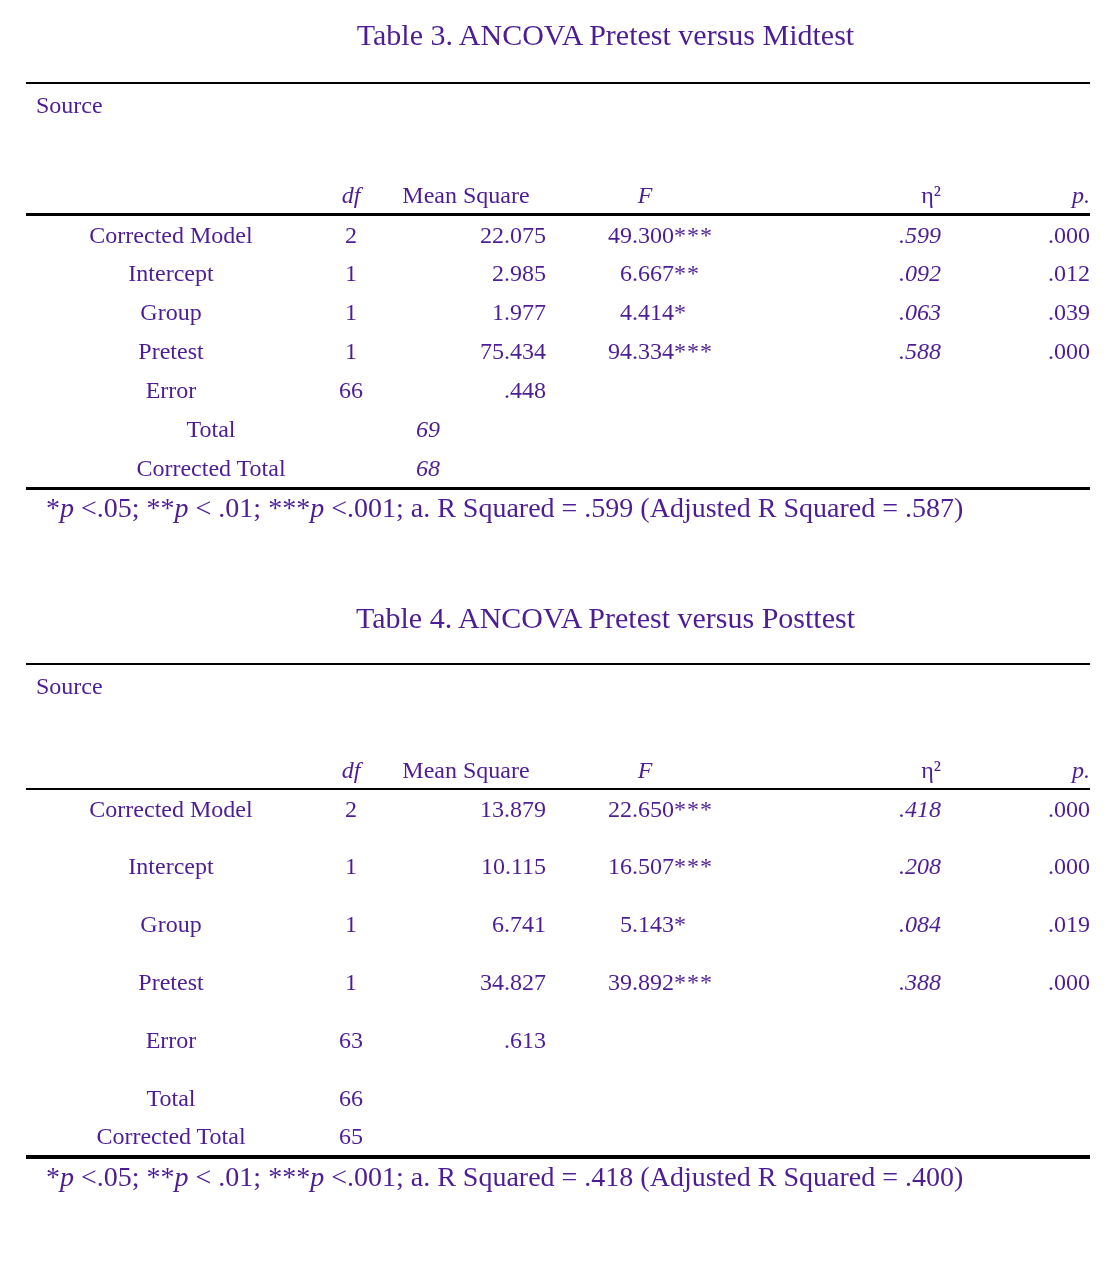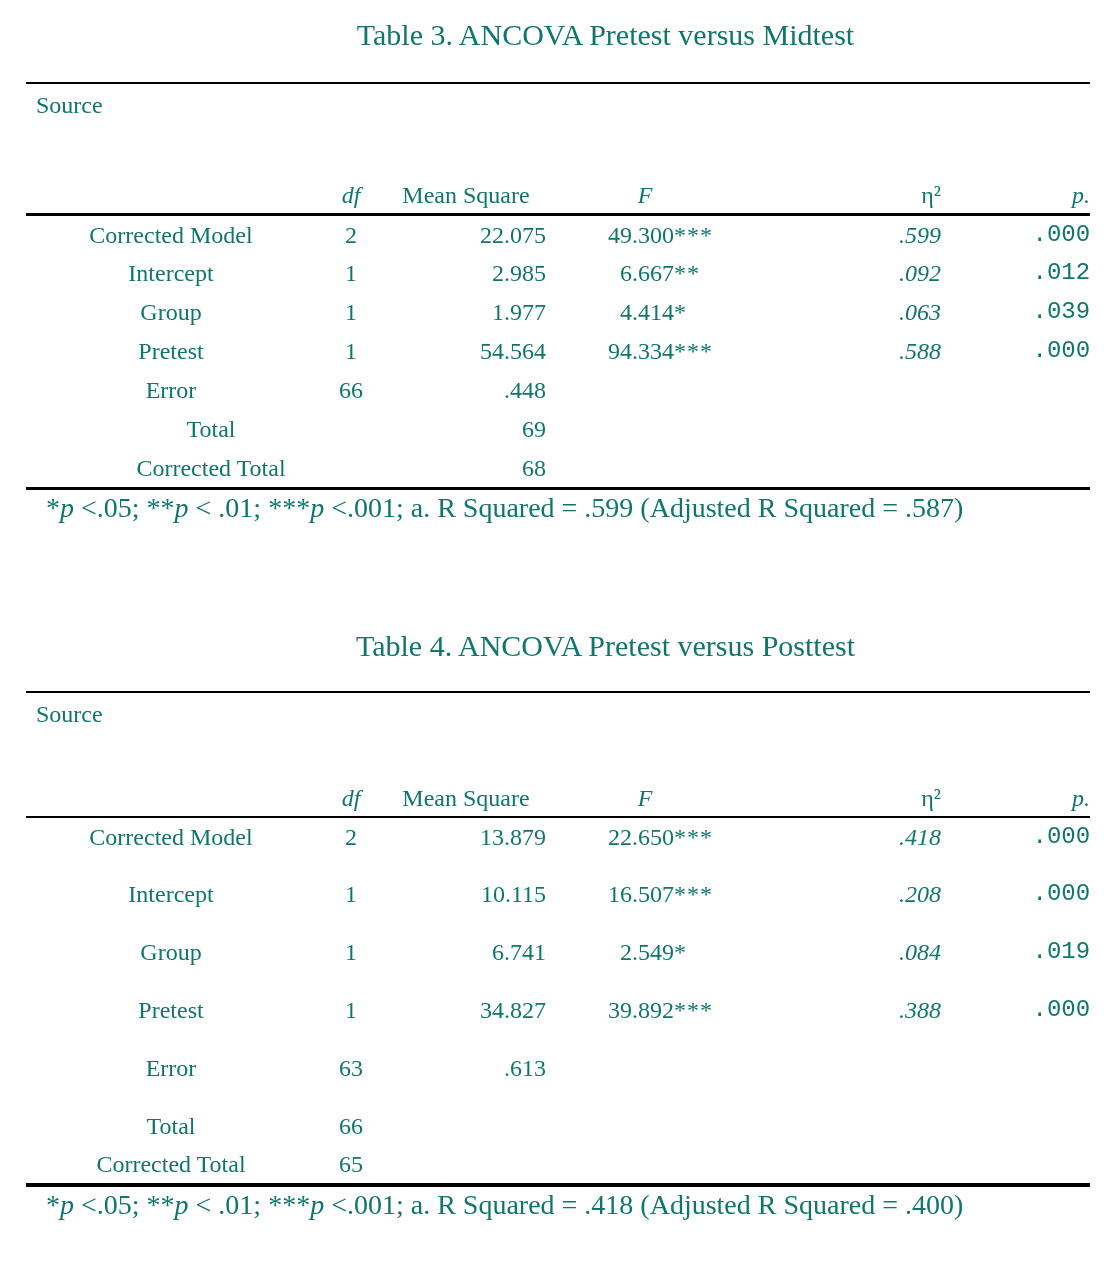--- a/index.html
+++ b/index.html
@@ -2,33 +2,33 @@
 <html><head>
 <meta charset="utf-8">
 <style>
   html, body { margin: 0; padding: 0; background: #ffffff; }
   .sheet {
     position: relative;
     width: 1064px;
     height: 1280px;
     padding: 0 26px;
     background: #ffffff;
-    color: #0f766e;
+    color: #4c1d95;
     font-family: "Liberation Serif", "DejaVu Serif", serif;
   }
   .caption {
     font-size: 30px;
     line-height: 30px;
     font-weight: normal;
     text-align: center;
     text-indent: 95px;
     margin: 0;
   }
   .cap-3 { margin: 0; padding-top: 20px; margin-bottom: 32px; }
-  .cap-4 { margin: 108px 0 30px 0; font-family: Liberation Serif, serif; }
+  .cap-4 { margin: 80px 0 30px 0; font-family: Liberation Serif, serif; }
   table.anova {
     table-layout: fixed;
     border-collapse: collapse;
     width: 1064px;
     font-size: 24px;
   }
   table.anova th, table.anova td {
     padding: 0;
     font-weight: normal;
     overflow: hidden;
@@ -65,25 +65,25 @@
   .t3 tbody tr { height: 39px; }
   .t4 tbody tr.tall { height: 58px; }
   .t4 tbody tr.short { height: 31px; }
   .t3 tbody tr.last td { border-bottom: 3px solid #000; }
   .t4 tbody tr.last td { border-bottom: 4px solid #000; }
 
   td.c-label { text-align: center; padding-left: 10px; }
   td.c-label.indent { padding-left: 80px; }
   td.c-df  { text-align: center; }
   td.c-ms  { text-align: right; }
-  td.c-ms.ms-left { text-align: right; padding-left: 30px; }
+  td.c-ms.ms-left { text-align: left; padding-left: 30px; font-style: italic; }
   td.c-f   { text-align: right; }
   td.c-sig { text-align: left; padding-left: 12px; letter-spacing: 1px; }
   td.c-eta { text-align: right; font-style: italic; }
-  td.c-p   { text-align: right; padding-right: 10px; font-family: Liberation Mono, monospace; }
+  td.c-p   { text-align: right; padding-right: 10px; }
 
   .footnote {
     font-size: 28px;
     line-height: 30px;
     margin-top: 3px;
     white-space: nowrap;
     margin-left: 20px;
   }
   .footnote .it { font-style: italic; }
 </style>
@@ -142,21 +142,21 @@
           <td class="c-df">1</td>
           <td class="c-ms">1.977</td>
           <td class="c-f">4.414</td>
           <td class="c-sig">*</td>
           <td class="c-eta">.063</td>
           <td class="c-p">.039</td>
         </tr>
         <tr>
           <td class="c-label">Pretest</td>
           <td class="c-df">1</td>
-          <td class="c-ms">54.564</td>
+          <td class="c-ms">75.434</td>
           <td class="c-f">94.334</td>
           <td class="c-sig">***</td>
           <td class="c-eta">.588</td>
           <td class="c-p">.000</td>
         </tr>
         <tr>
           <td class="c-label">Error</td>
           <td class="c-df">66</td>
           <td class="c-ms">.448</td>
           <td class="c-f"></td>
@@ -230,21 +230,21 @@
           <td class="c-ms">10.115</td>
           <td class="c-f">16.507</td>
           <td class="c-sig">***</td>
           <td class="c-eta">.208</td>
           <td class="c-p">.000</td>
         </tr>
         <tr class="tall">
           <td class="c-label">Group</td>
           <td class="c-df">1</td>
           <td class="c-ms">6.741</td>
-          <td class="c-f">2.549</td>
+          <td class="c-f">5.143</td>
           <td class="c-sig">*</td>
           <td class="c-eta">.084</td>
           <td class="c-p">.019</td>
         </tr>
         <tr class="tall">
           <td class="c-label">Pretest</td>
           <td class="c-df">1</td>
           <td class="c-ms">34.827</td>
           <td class="c-f">39.892</td>
           <td class="c-sig">***</td>

